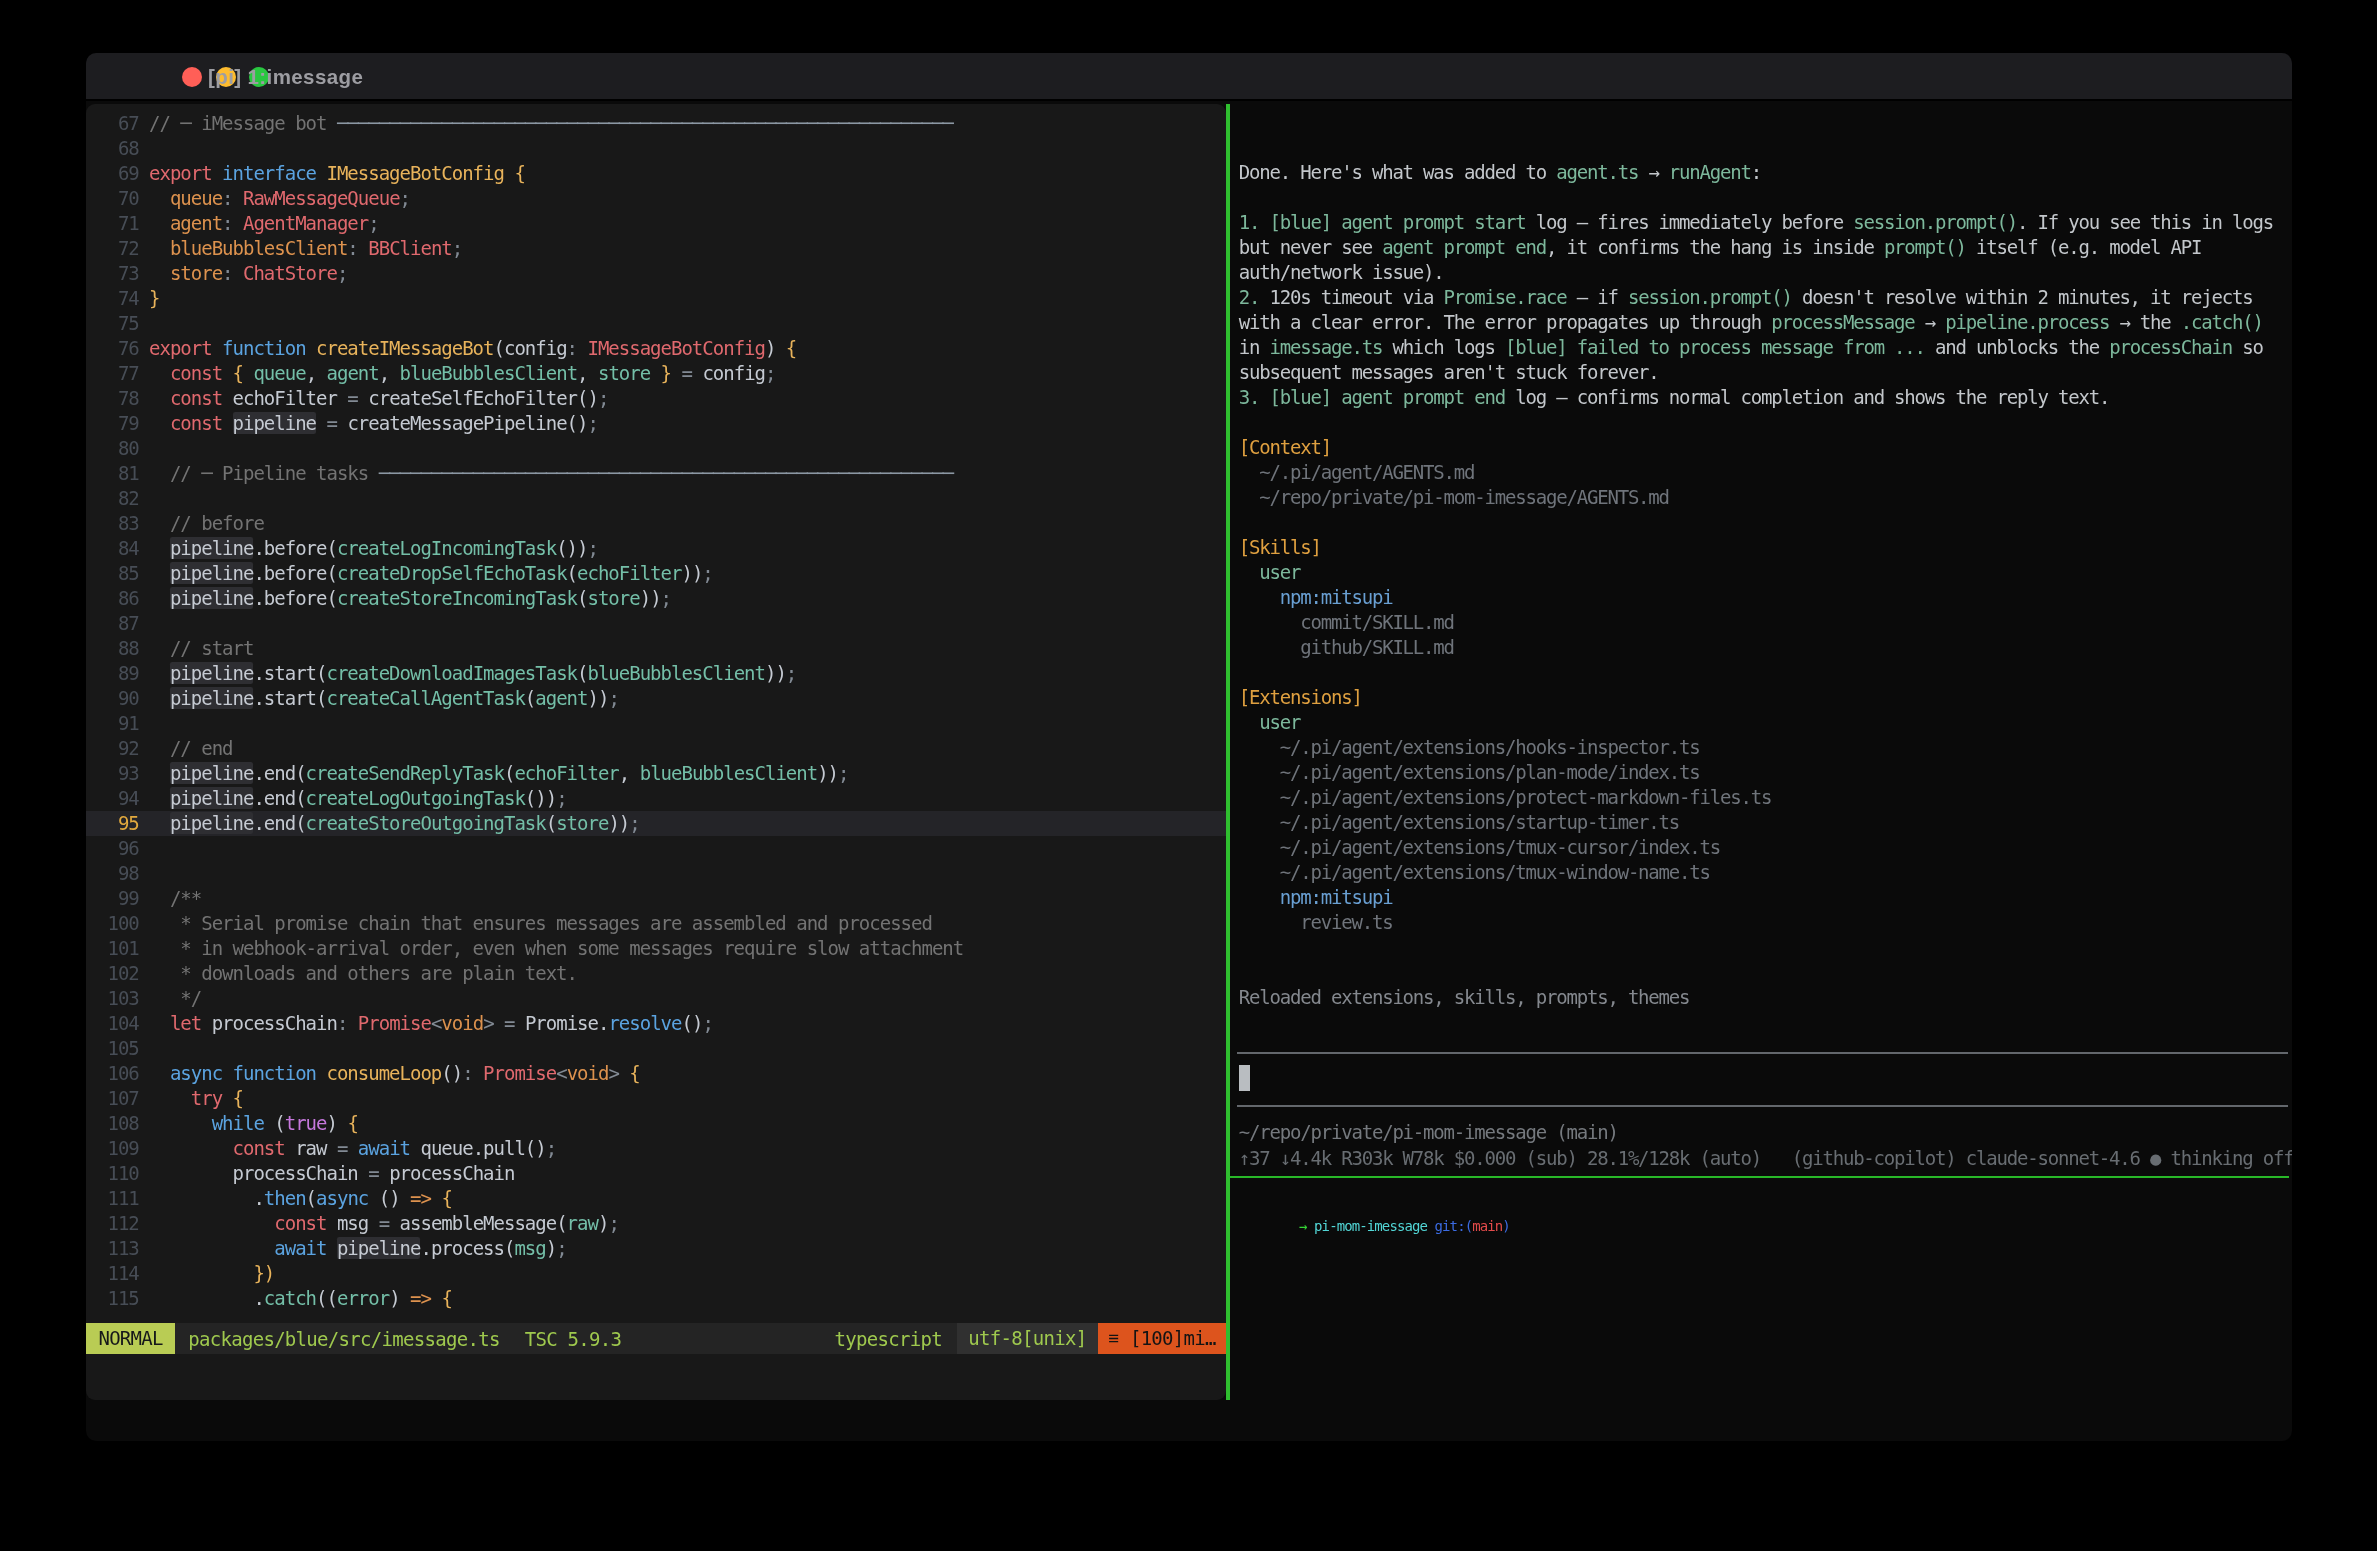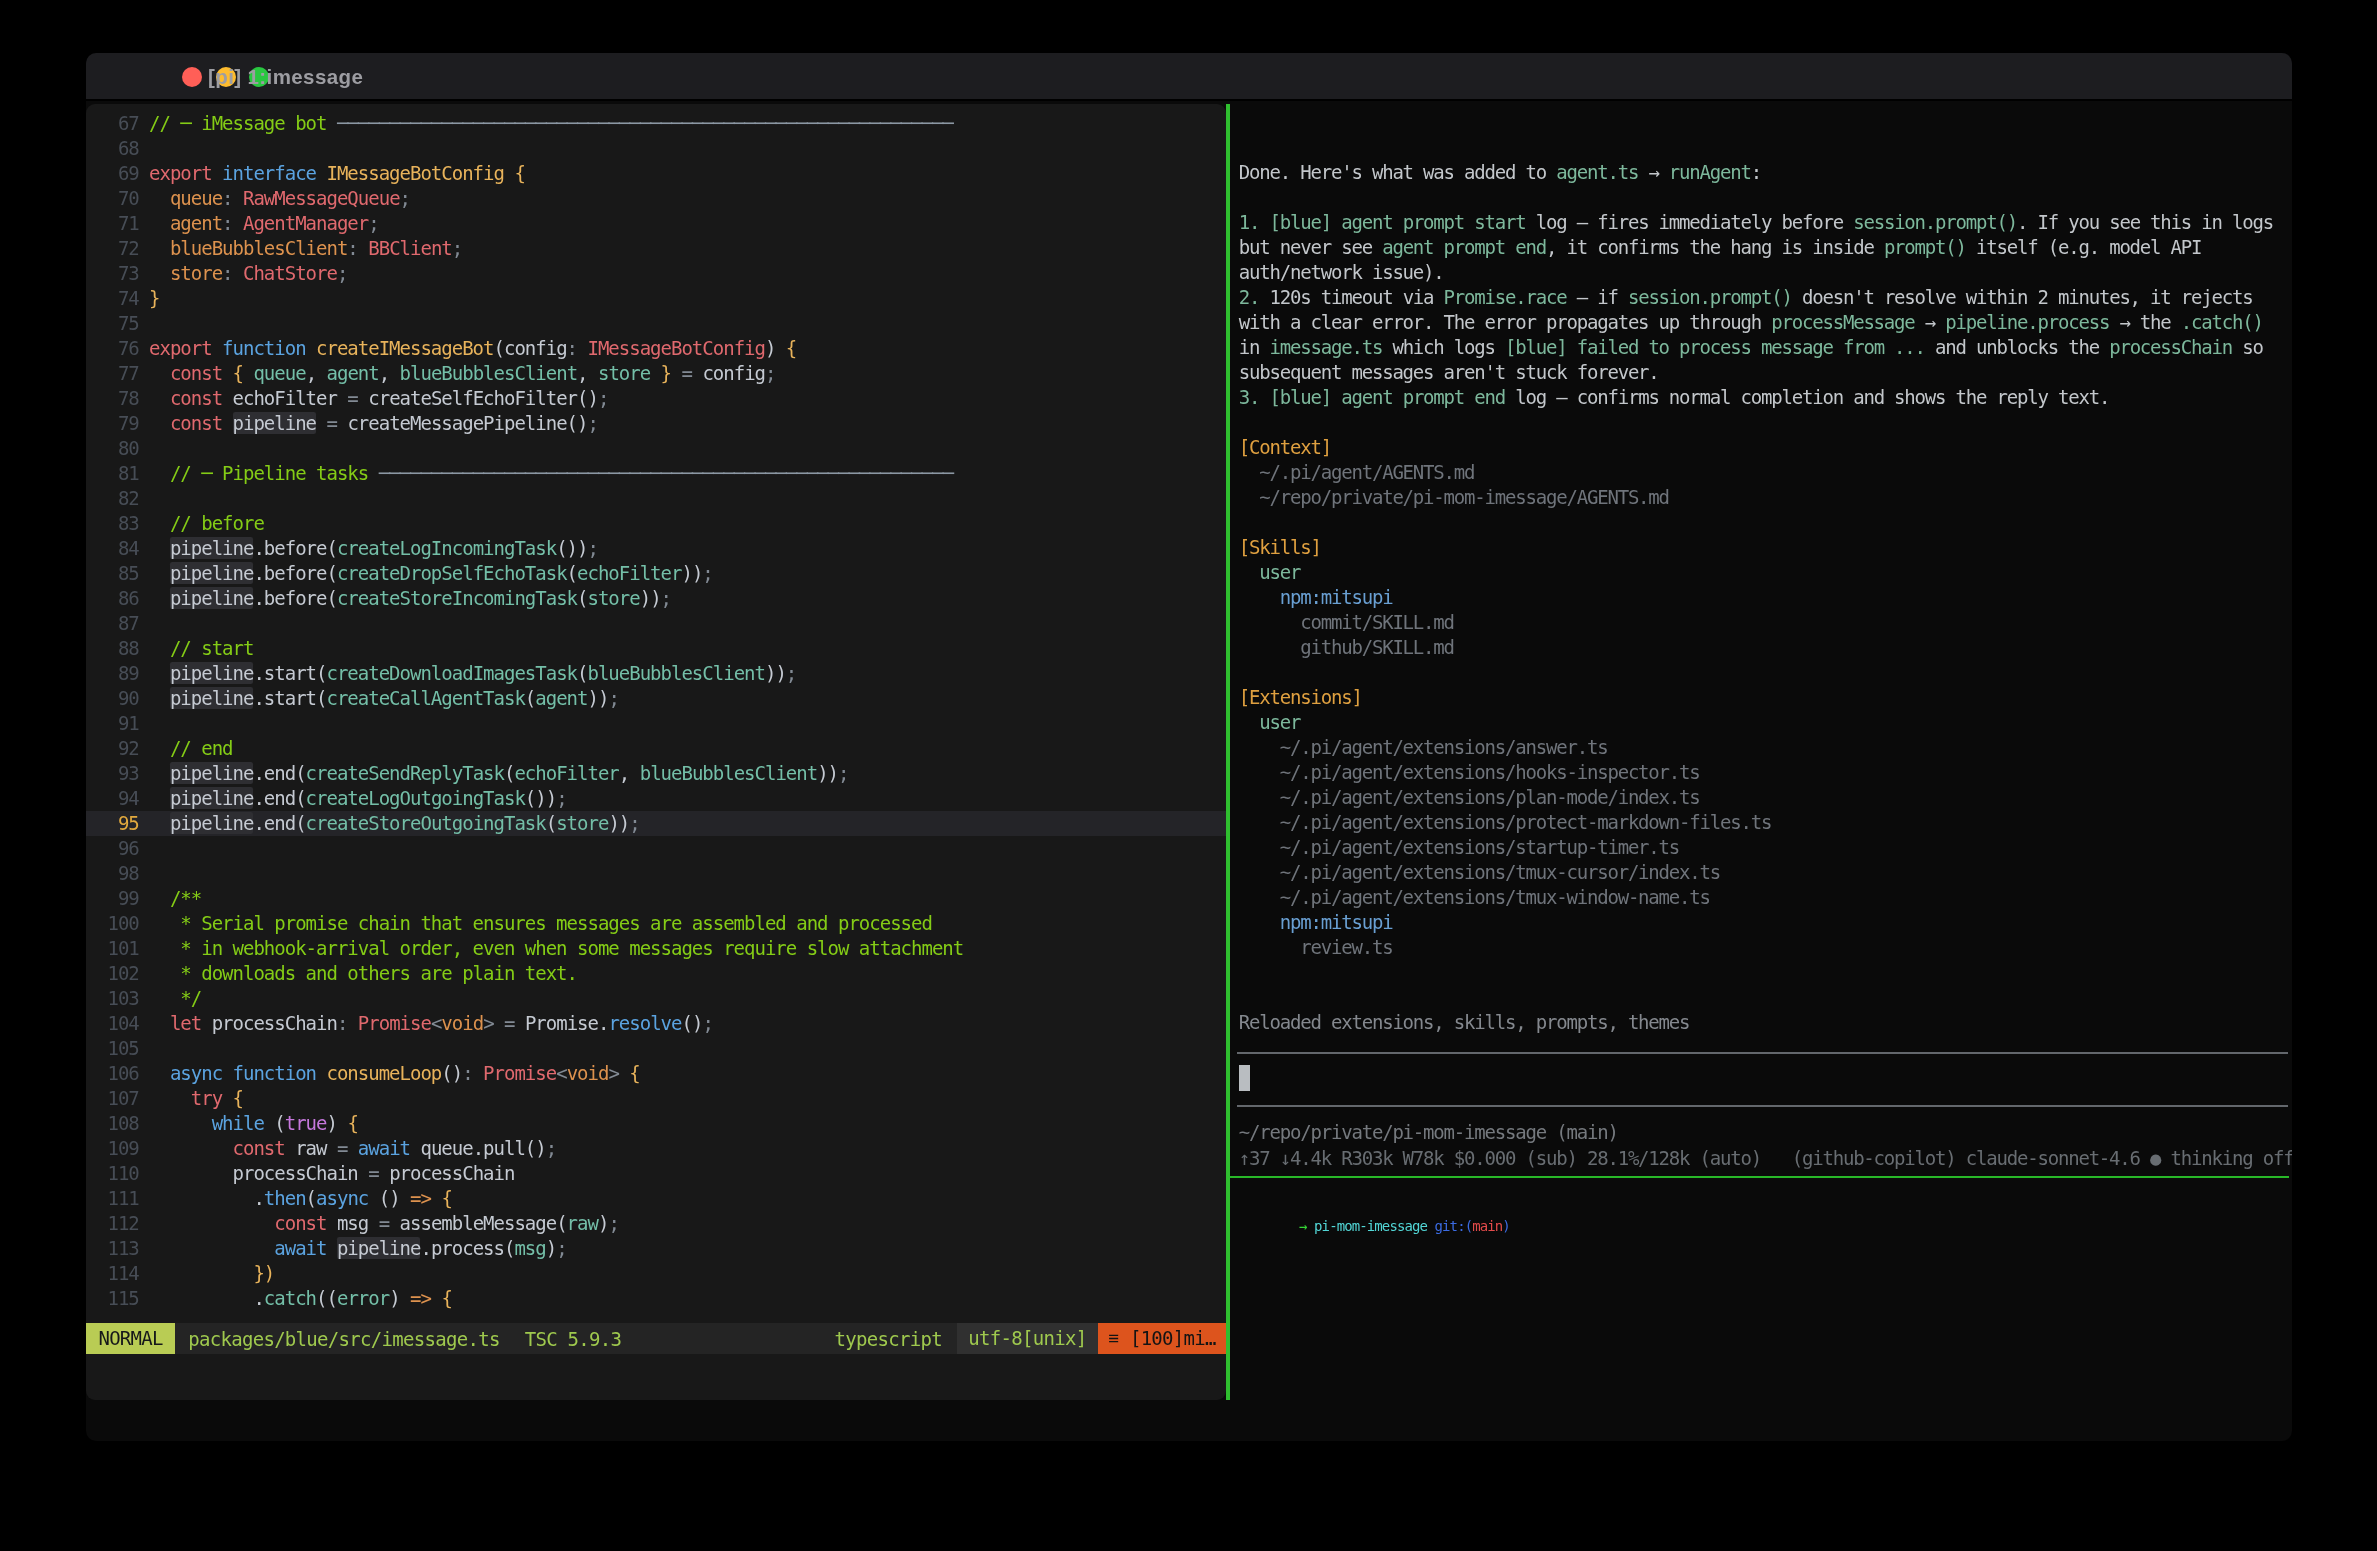--- a/index.html
+++ b/index.html
@@ -25,21 +25,21 @@
   #divider{position:absolute;left:1140px;top:0;width:3.7px;height:1296px;background:#2fbe2f;}
   #pane-right{position:absolute;left:1144px;top:16px;width:1062px;height:1296px;background:#0a0a0a;overflow:hidden;}
 
   
   #code-rows{position:absolute;left:0;top:7.3px;width:100%;font-size:19px;letter-spacing:-1px;}
   .trow{height:25px;line-height:25px;white-space:pre;display:flex;}
   .gutter{width:63px;min-width:63px;padding-right:10.2px;text-align:right;color:#474d56;}
   .codetxt{white-space:pre;}
   .trow.cursorline{background:#242428;}
   .trow.cursorline .gutter{color:#e2a93e;}
-  .tk-c{color:#84cc16;} .tk-cr{color:#8b97a3;}
+  .tk-c{color:#737373;} .tk-cr{color:#8b97a3;}
   .tk-r{color:#e0696e;} .tk-b{color:#5ba3e0;} .tk-y{color:#e8b35b;}
   .tk-o{color:#dd924e;} .tk-t{color:#74bfa8;} .tk-p{color:#c678dd;}
   .tk-pl{color:#c5cad2;} .tk-pu{color:#828a94;}
   .tk-hl{color:#c5cad2;background:#2e2e32;border-radius:2.2px;}
 
   
   #statusline{position:absolute;left:0;top:1219px;width:1140px;height:31px;background:#242424;
     display:flex;align-items:center;font-size:19px;letter-spacing:-0.7px;}
   #mode-badge{background:#b9cc54;color:#16181a;height:31px;line-height:31px;padding:0 12.4px;}
   #file-path{color:#9fc94e;margin-left:13px;}
@@ -165,21 +165,20 @@
           <div class="trow" style="white-space: pre;"><span class="tk-d">  ~/repo/private/pi-mom-imessage/AGENTS.md</span></div>
           <div class="trow" style="white-space: pre;"></div>
           <div class="trow" style="white-space: pre;"><span class="tk-h">[Skills]</span></div>
           <div class="trow" style="white-space: pre;"><span class="tk-a">  user</span></div>
           <div class="trow" style="white-space: pre;"><span class="tk-u">    npm:mitsupi</span></div>
           <div class="trow" style="white-space: pre;"><span class="tk-d">      commit/SKILL.md</span></div>
           <div class="trow" style="white-space: pre;"><span class="tk-d">      github/SKILL.md</span></div>
           <div class="trow" style="white-space: pre;"></div>
           <div class="trow" style="white-space: pre;"><span class="tk-h">[Extensions]</span></div>
           <div class="trow" style="white-space: pre;"><span class="tk-a">  user</span></div>
-          <div class="trow" style="white-space: pre;"><span class="tk-d">    ~/.pi/agent/extensions/answer.ts</span></div>
           <div class="trow" style="white-space: pre;"><span class="tk-d">    ~/.pi/agent/extensions/hooks-inspector.ts</span></div>
           <div class="trow" style="white-space: pre;"><span class="tk-d">    ~/.pi/agent/extensions/plan-mode/index.ts</span></div>
           <div class="trow" style="white-space: pre;"><span class="tk-d">    ~/.pi/agent/extensions/protect-markdown-files.ts</span></div>
           <div class="trow" style="white-space: pre;"><span class="tk-d">    ~/.pi/agent/extensions/startup-timer.ts</span></div>
           <div class="trow" style="white-space: pre;"><span class="tk-d">    ~/.pi/agent/extensions/tmux-cursor/index.ts</span></div>
           <div class="trow" style="white-space: pre;"><span class="tk-d">    ~/.pi/agent/extensions/tmux-window-name.ts</span></div>
           <div class="trow" style="white-space: pre;"><span class="tk-u">    npm:mitsupi</span></div>
           <div class="trow" style="white-space: pre;"><span class="tk-d">      review.ts</span></div>
           <div class="trow" style="white-space: pre;"></div>
           <div class="trow" style="white-space: pre;"></div>

